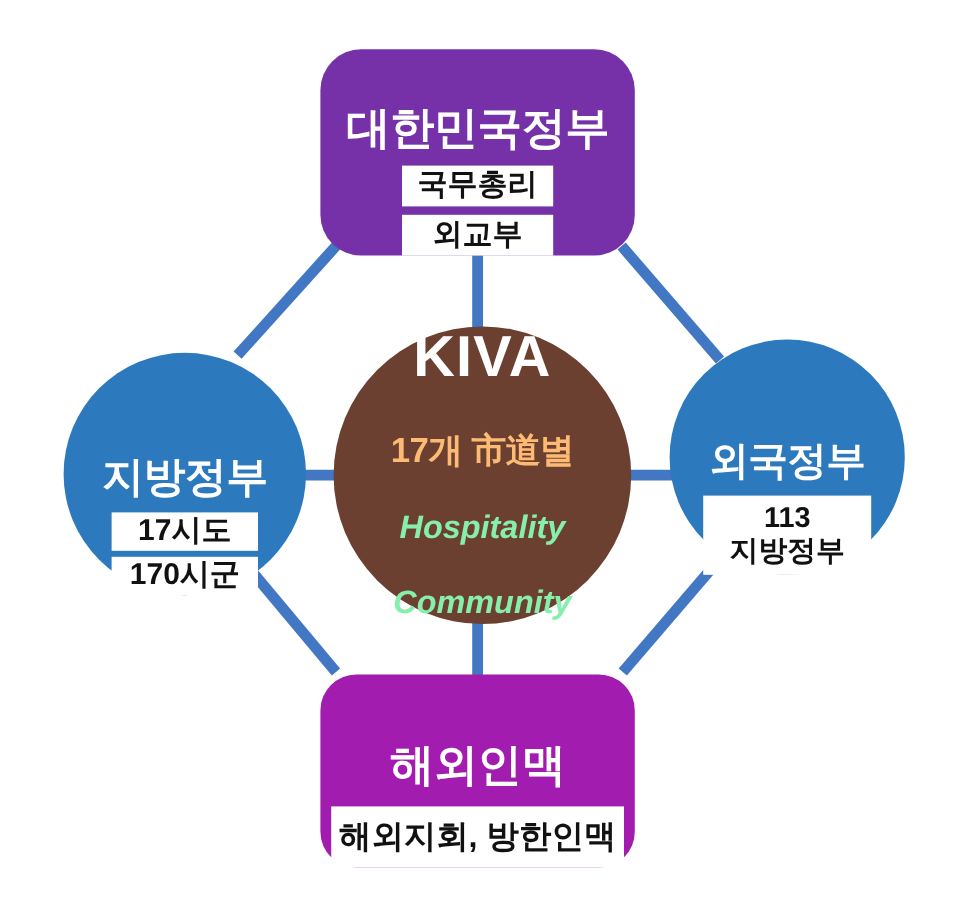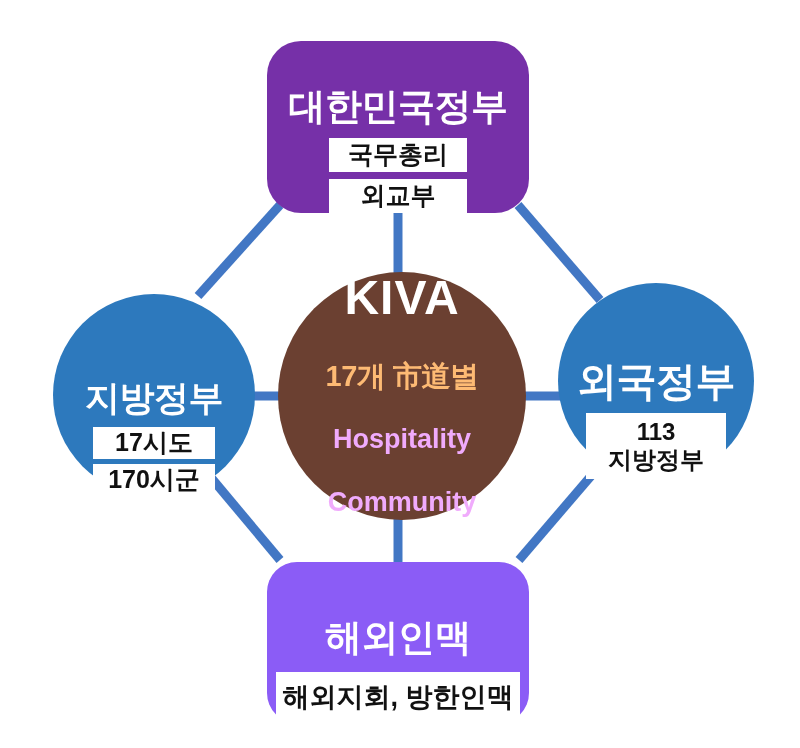--- a/index.html
+++ b/index.html
@@ -61,34 +61,34 @@
     left: 267px;
     top: 41px;
     width: 262px;
     height: 172px;
     background: #7630A8;
     border-radius: 34px;
     padding-top: 13px;
   }
   #node-gov .node-title { font-size: 37px; }
   #node-gov .subbox {
-    width: 138px;
+    width: 126px;
     height: 34px;
     font-size: 25px;
     margin-top: 11px;
   }
   #node-gov .subbox.second { margin-top: 7px; }
 
   
   #node-overseas {
     left: 267px;
     top: 562px;
     width: 262px;
     height: 161px;
-    background: #8b5cf6;
+    background: #a21caf;
     border-radius: 30px;
     padding-top: 12px;
   }
   #node-overseas .node-title { font-size: 37px; }
   #node-overseas .subbox {
     width: 244px;
     height: 51px;
     font-size: 27px;
     margin-top: 14px;
   }
@@ -114,21 +114,21 @@
   }
   #node-local .subbox.second { margin-top: 5px; }
 
   #node-foreign {
     left: 558px;
     top: 283px;
     width: 196px;
     height: 196px;
     padding-top: 27px;
   }
-  #node-foreign .node-title { font-size: 40px; }
+  #node-foreign .node-title { font-size: 33px; }
   #node-foreign .subbox {
     width: 140px;
     height: 66px;
     font-size: 24px;
     margin-top: 11px;
     flex-direction: column;
     line-height: 1.18;
   }
 
   
@@ -152,24 +152,25 @@
   #node-center .center-sub1 {
     color: #fdba74;
     font-weight: bold;
     font-size: 29px;
     line-height: 1.15;
     margin-top: 9px;
     letter-spacing: -0.5px;
   }
   #node-center .center-sub2,
   #node-center .center-sub3 {
-    color: #f0abfc;
+    color: #86efac;
     font-weight: bold;
     font-size: 27px;
     line-height: 1.25;
+    font-style: italic;
   }
 </style>
 </head>
 <body>
 
 <div id="canvas">
 
   <svg id="edges" viewBox="0 0 800 748" xmlns="http://www.w3.org/2000/svg">
 
     <line x1="398" y1="207" x2="398" y2="280" stroke="#4277C4" stroke-width="9"></line>

